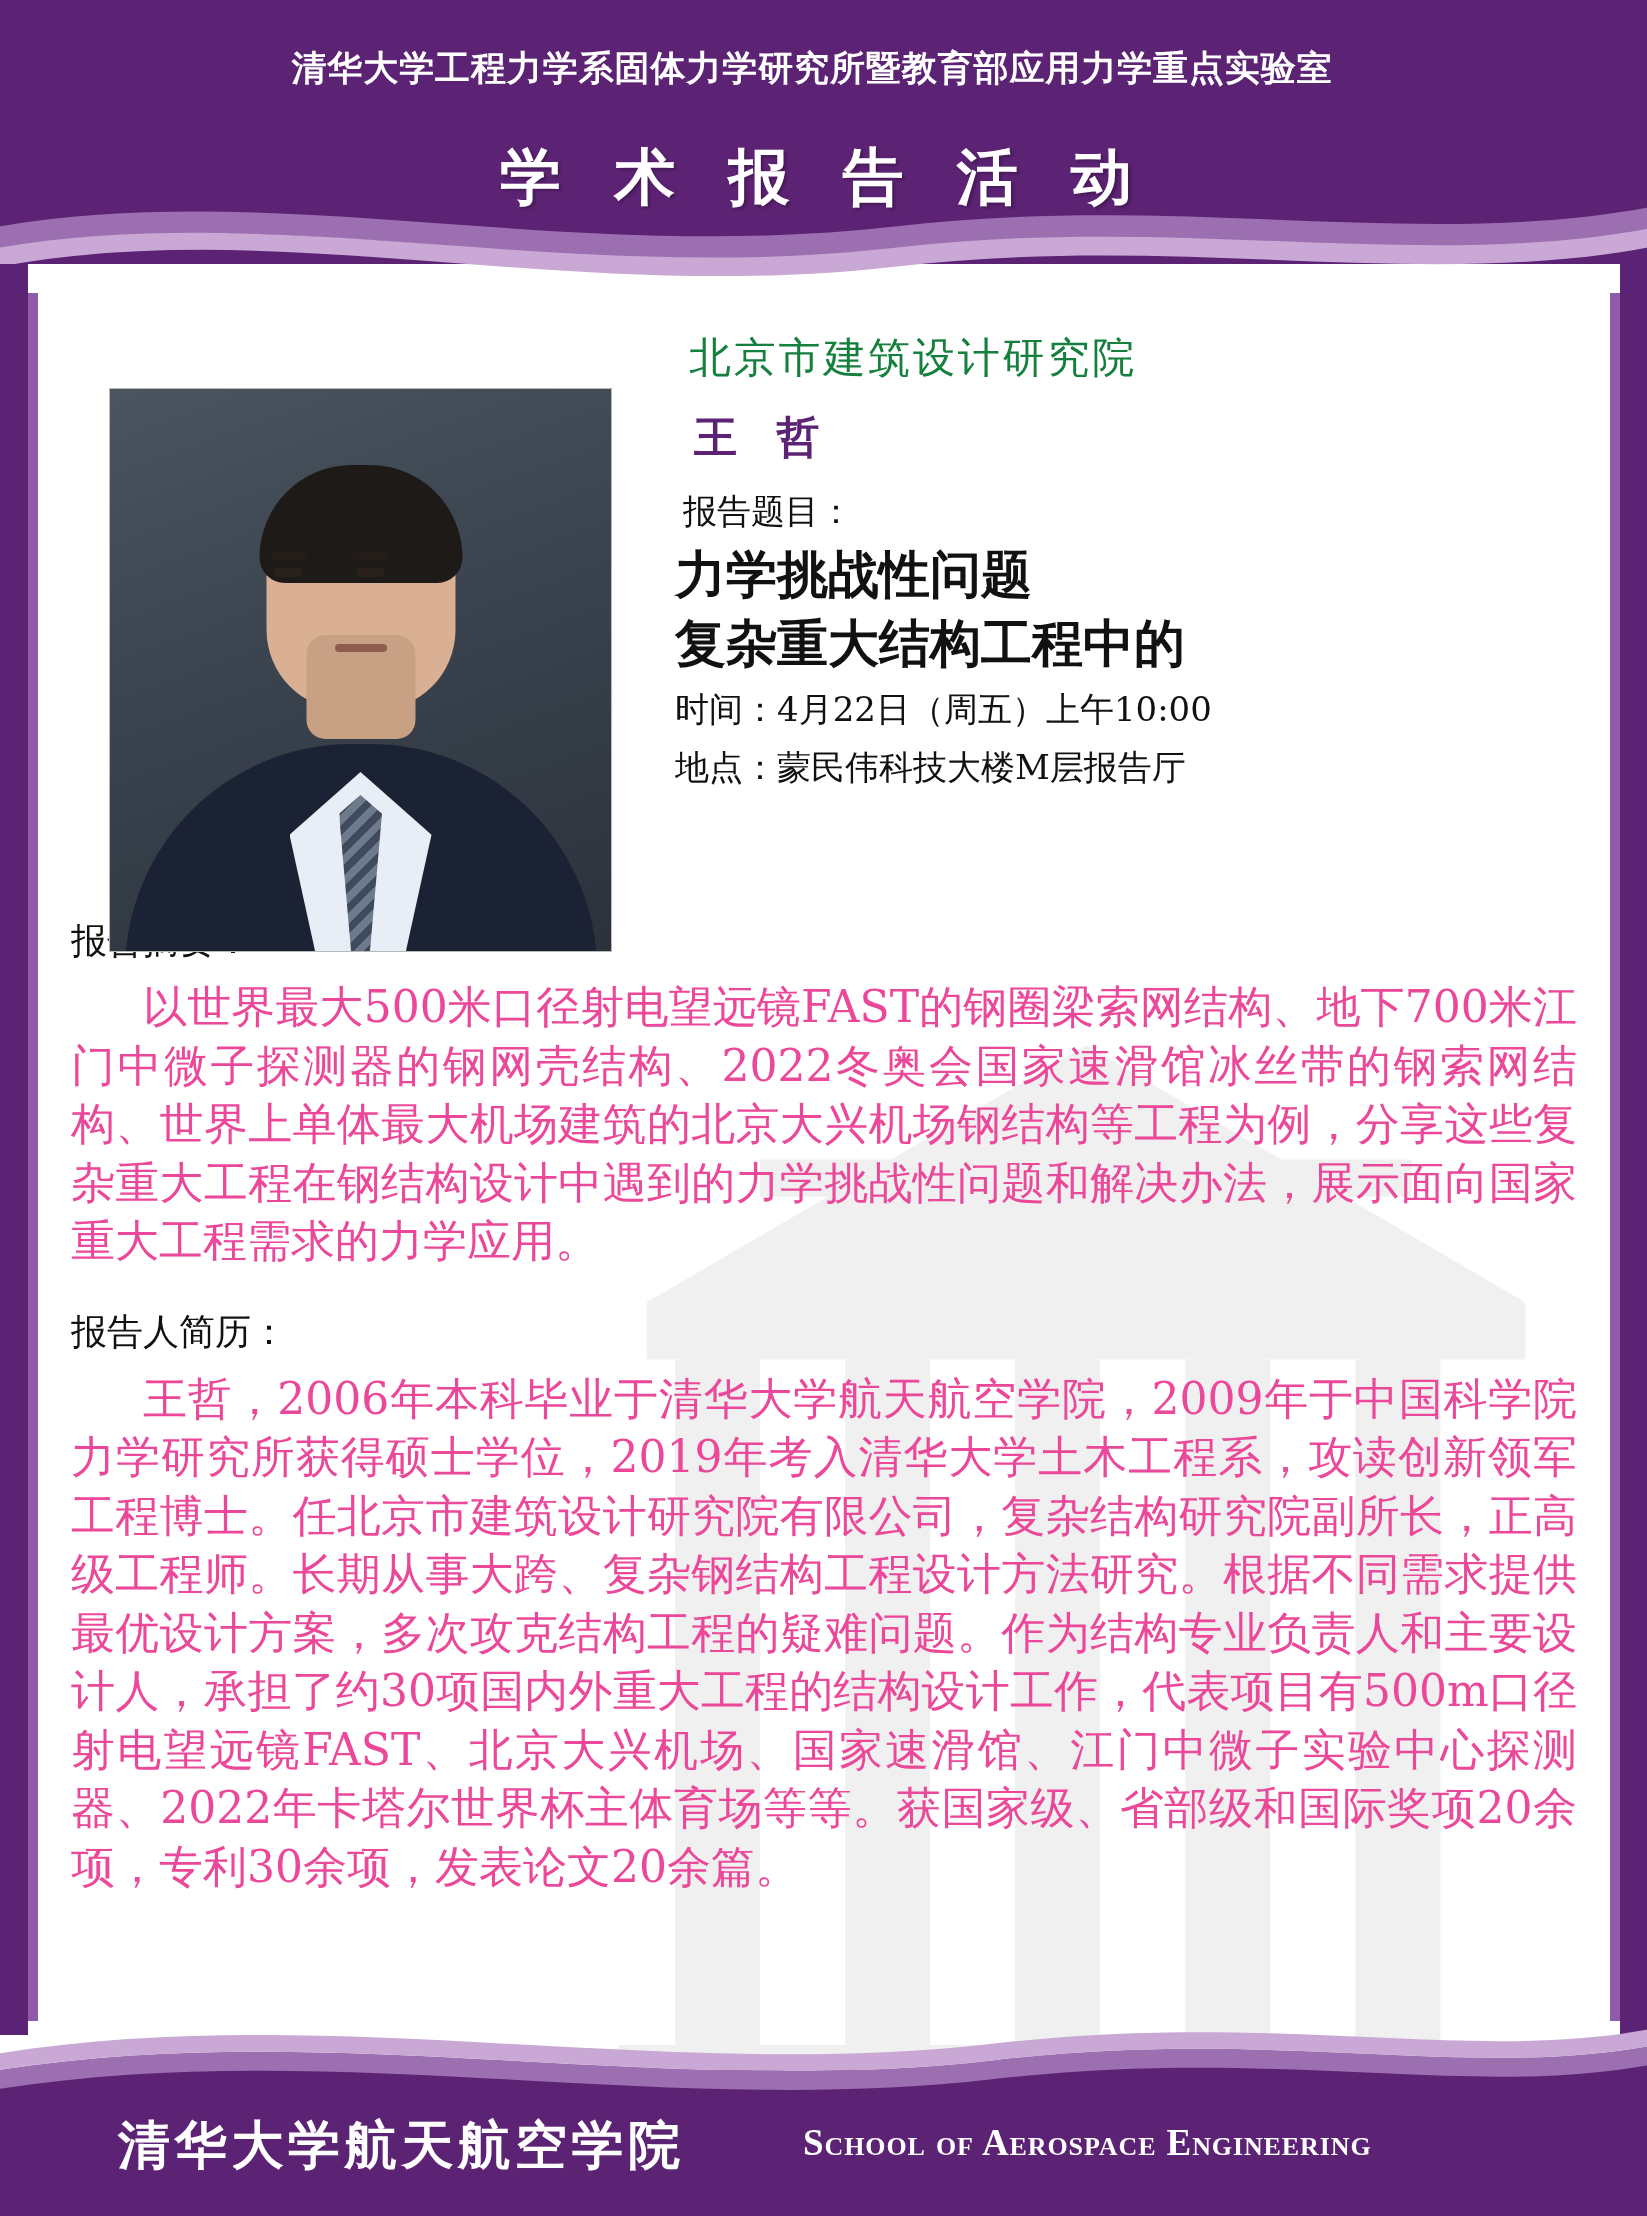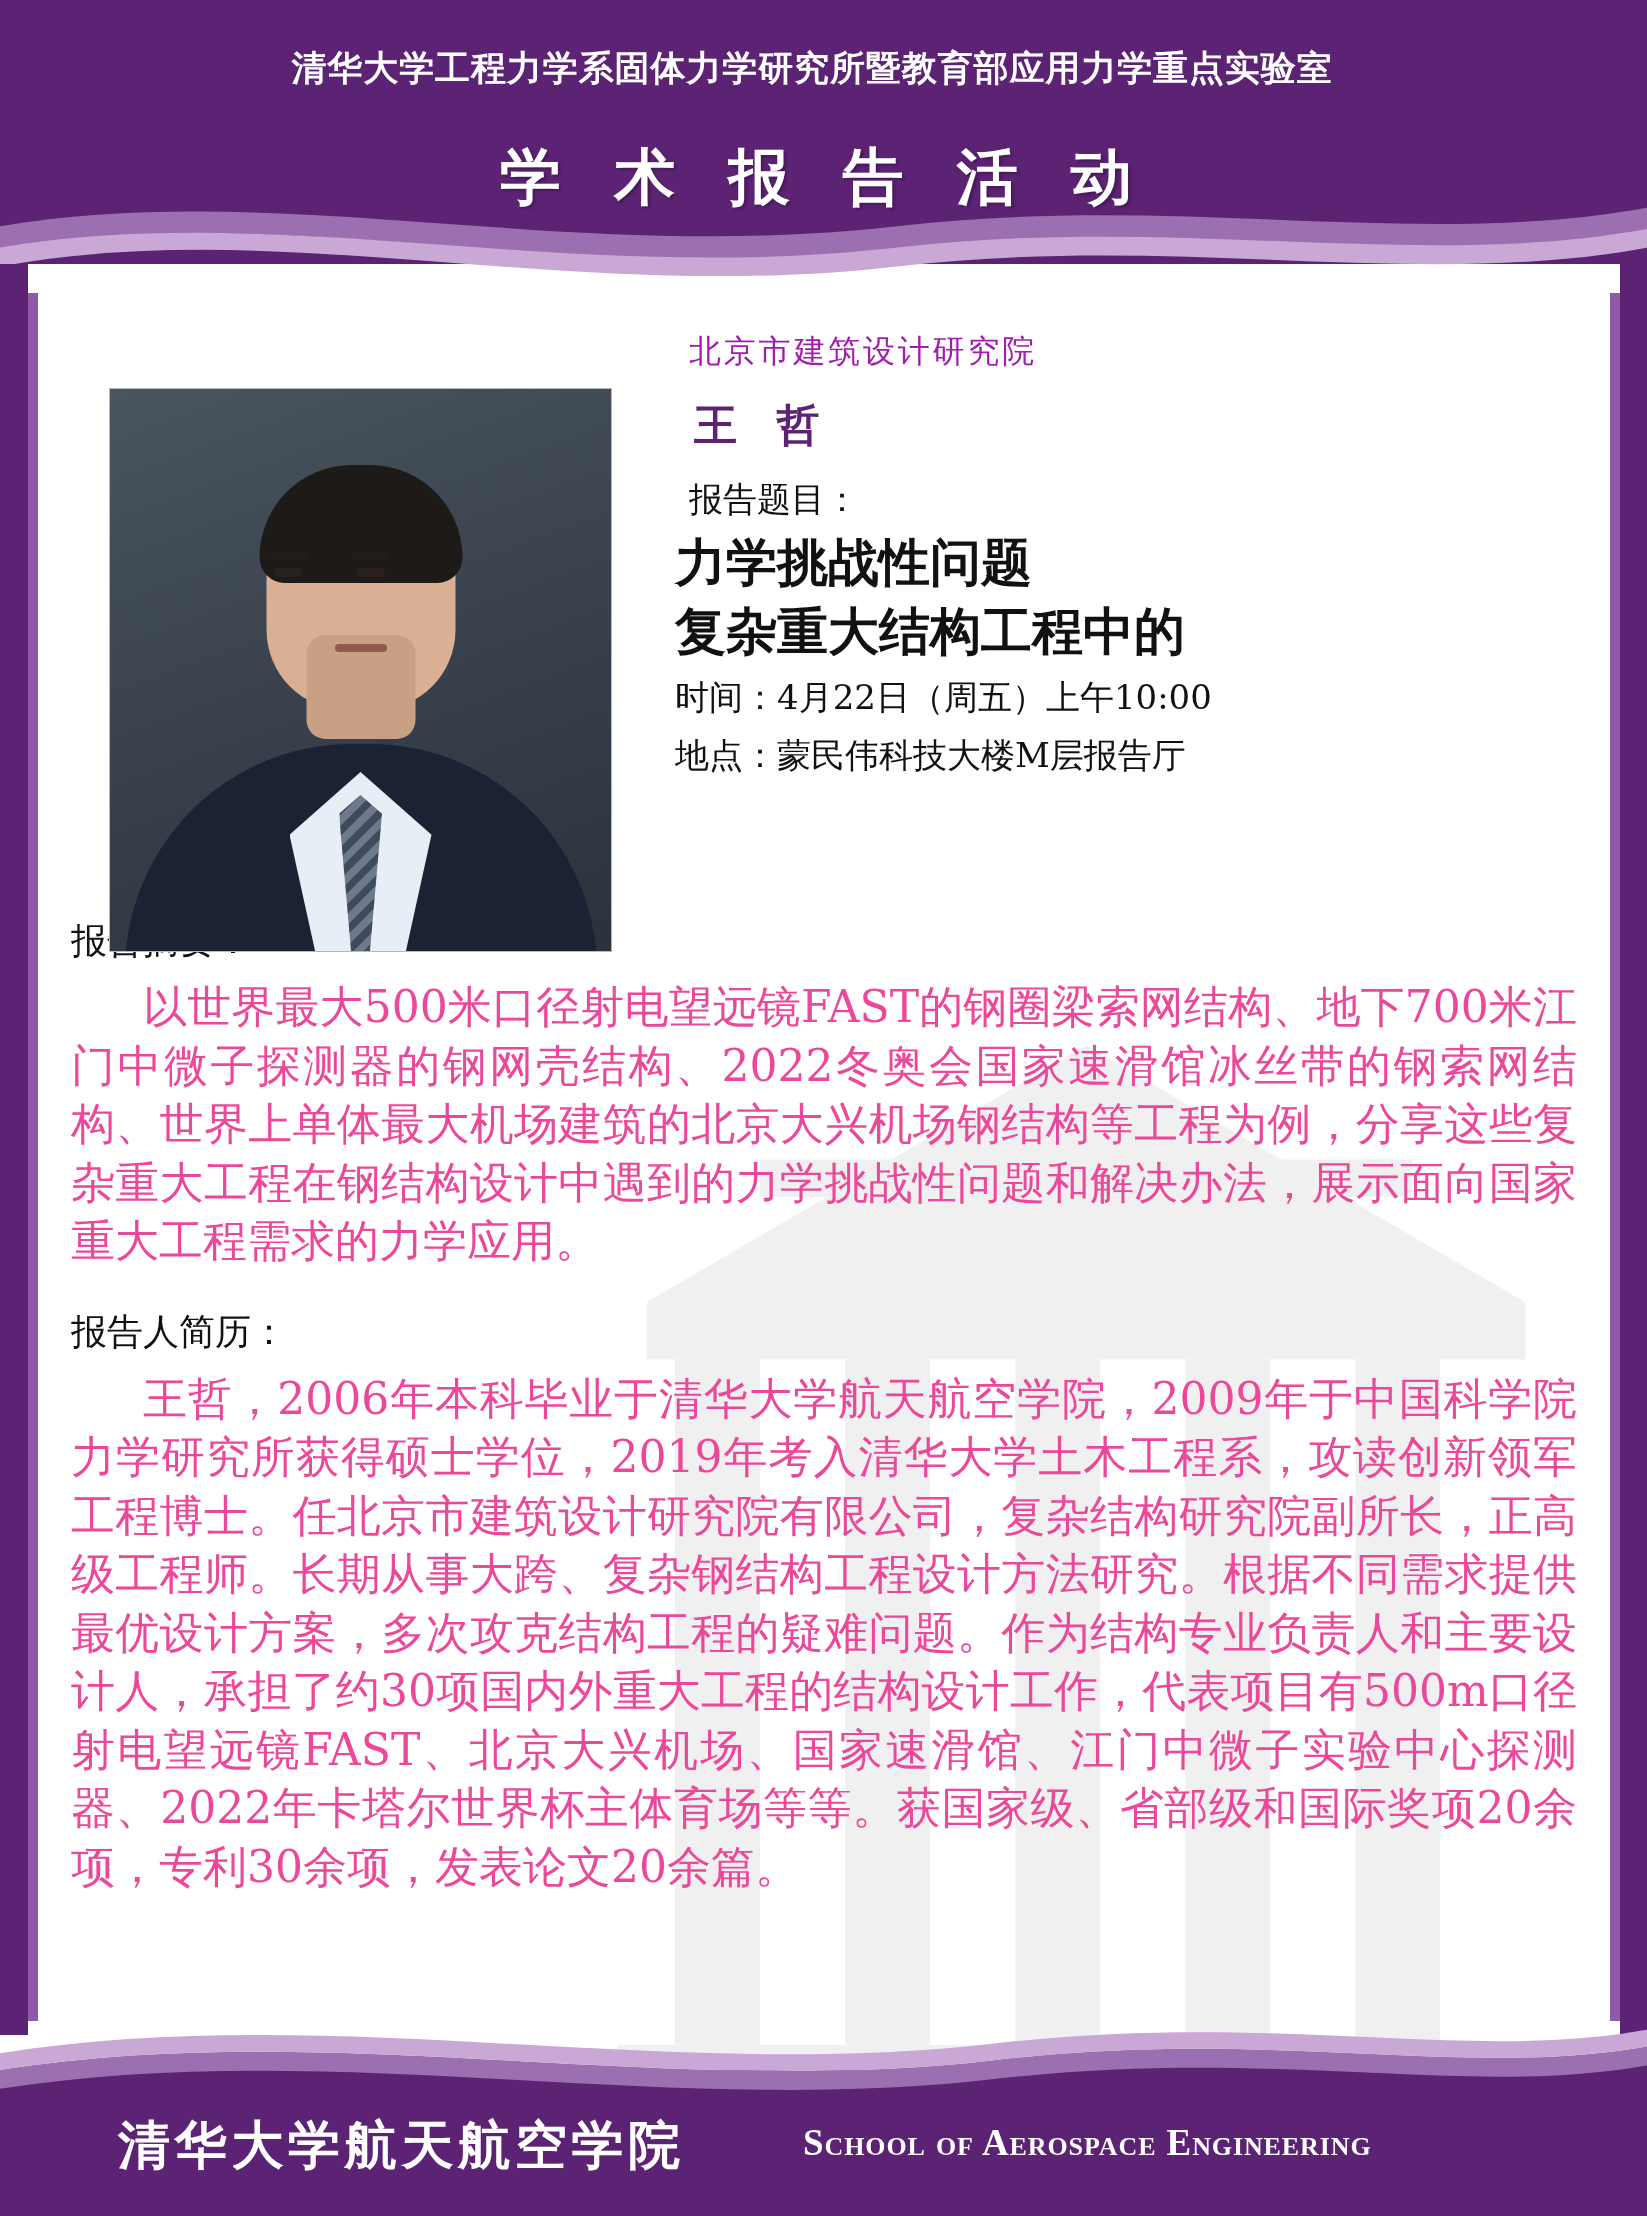--- a/index.html
+++ b/index.html
@@ -222,38 +222,38 @@
     border-radius: 4.7px;
   }
 
   .speaker-info {
     position: absolute;
     left: 623px;
     top: 0;
     width: 897px;
   }
   .affiliation {
-    font-size: 32px;
-    color: #a21caf;
+    font-size: 42px;
+    color: #15803d;
     letter-spacing: 2.8px;
     margin: 18px 0 0 14px;
     font-family: "DejaVu Serif", serif;
   }
   .speaker-name {
     font-size: 43px;
     color: #5c2273;
     font-weight: bold;
     letter-spacing: 12.3px;
     margin: 23px 0 0 19px;
     font-family: "DejaVu Serif", serif;
   }
   .talk-label {
     font-size: 34px;
     color: #111111;
-    margin: 22px 0 0 14px;
+    margin: 22px 0 0 8px;
     font-family: "DejaVu Serif", serif;
   }
   .talk-title {
     font-size: 51px;
     color: #111111;
     font-weight: bold;
     line-height: 1.22;
     margin: 7.6px 0 0 0;
     font-family: "DejaVu Serif", serif;
   }

